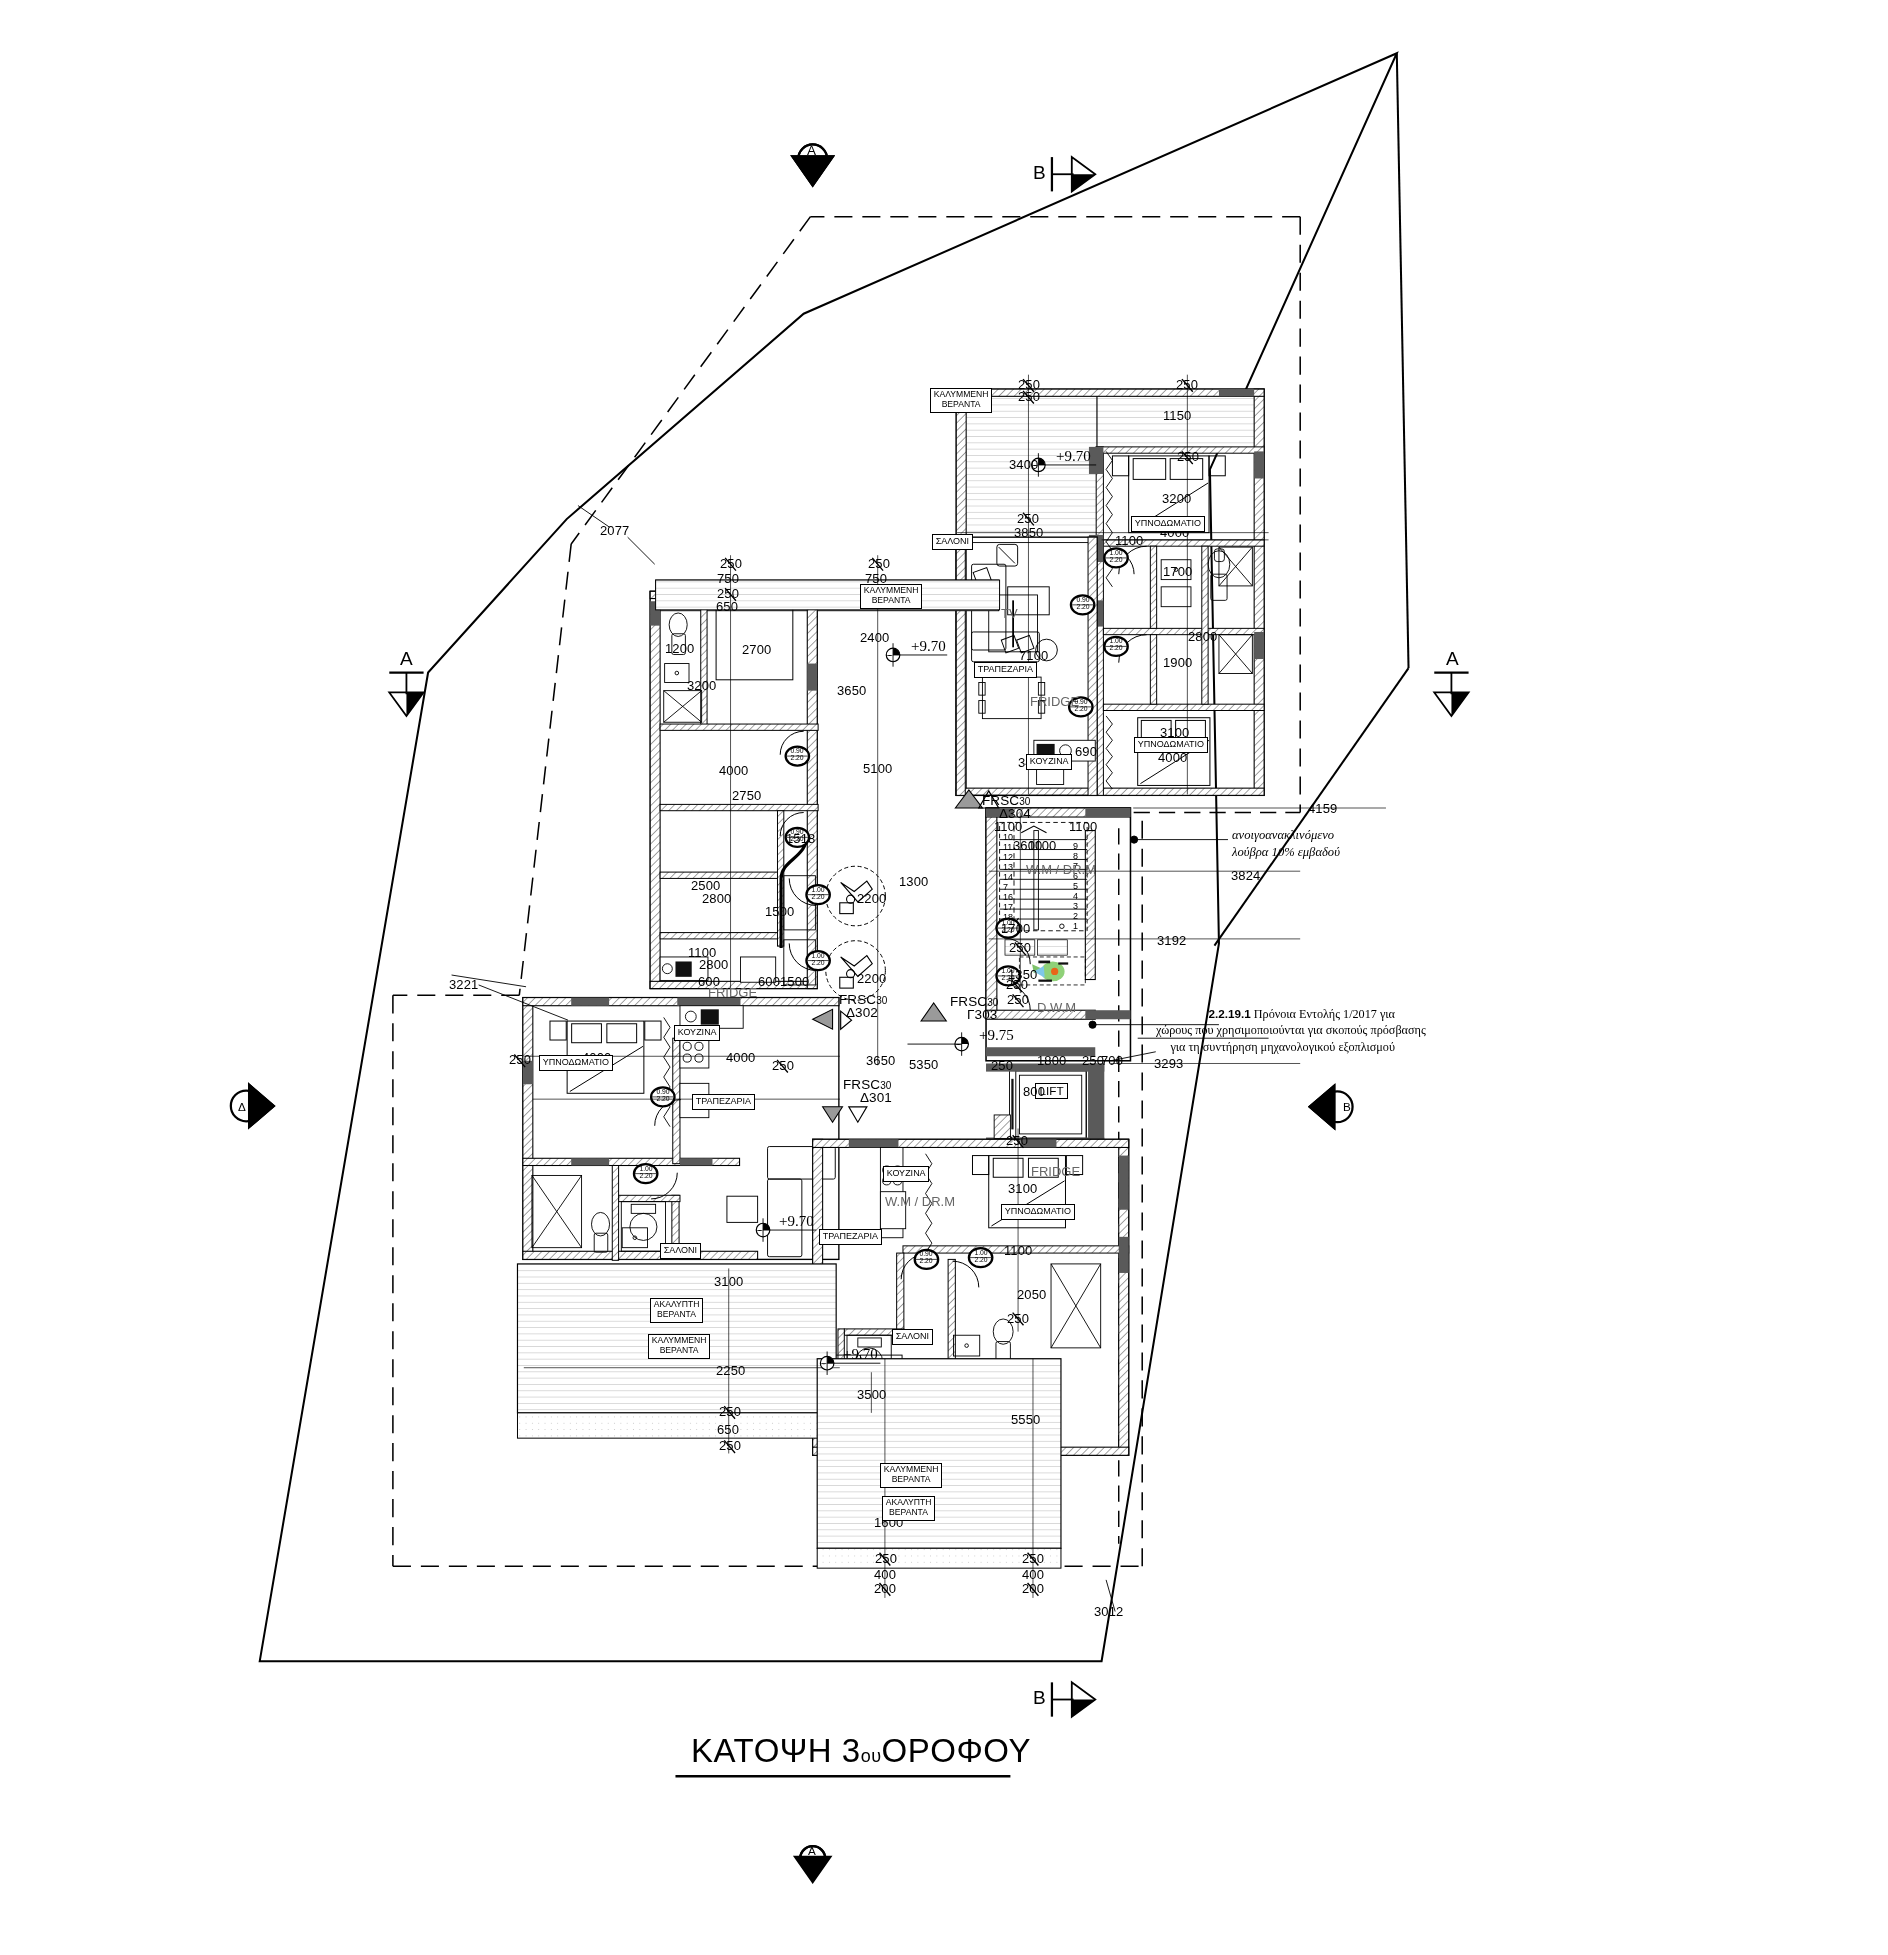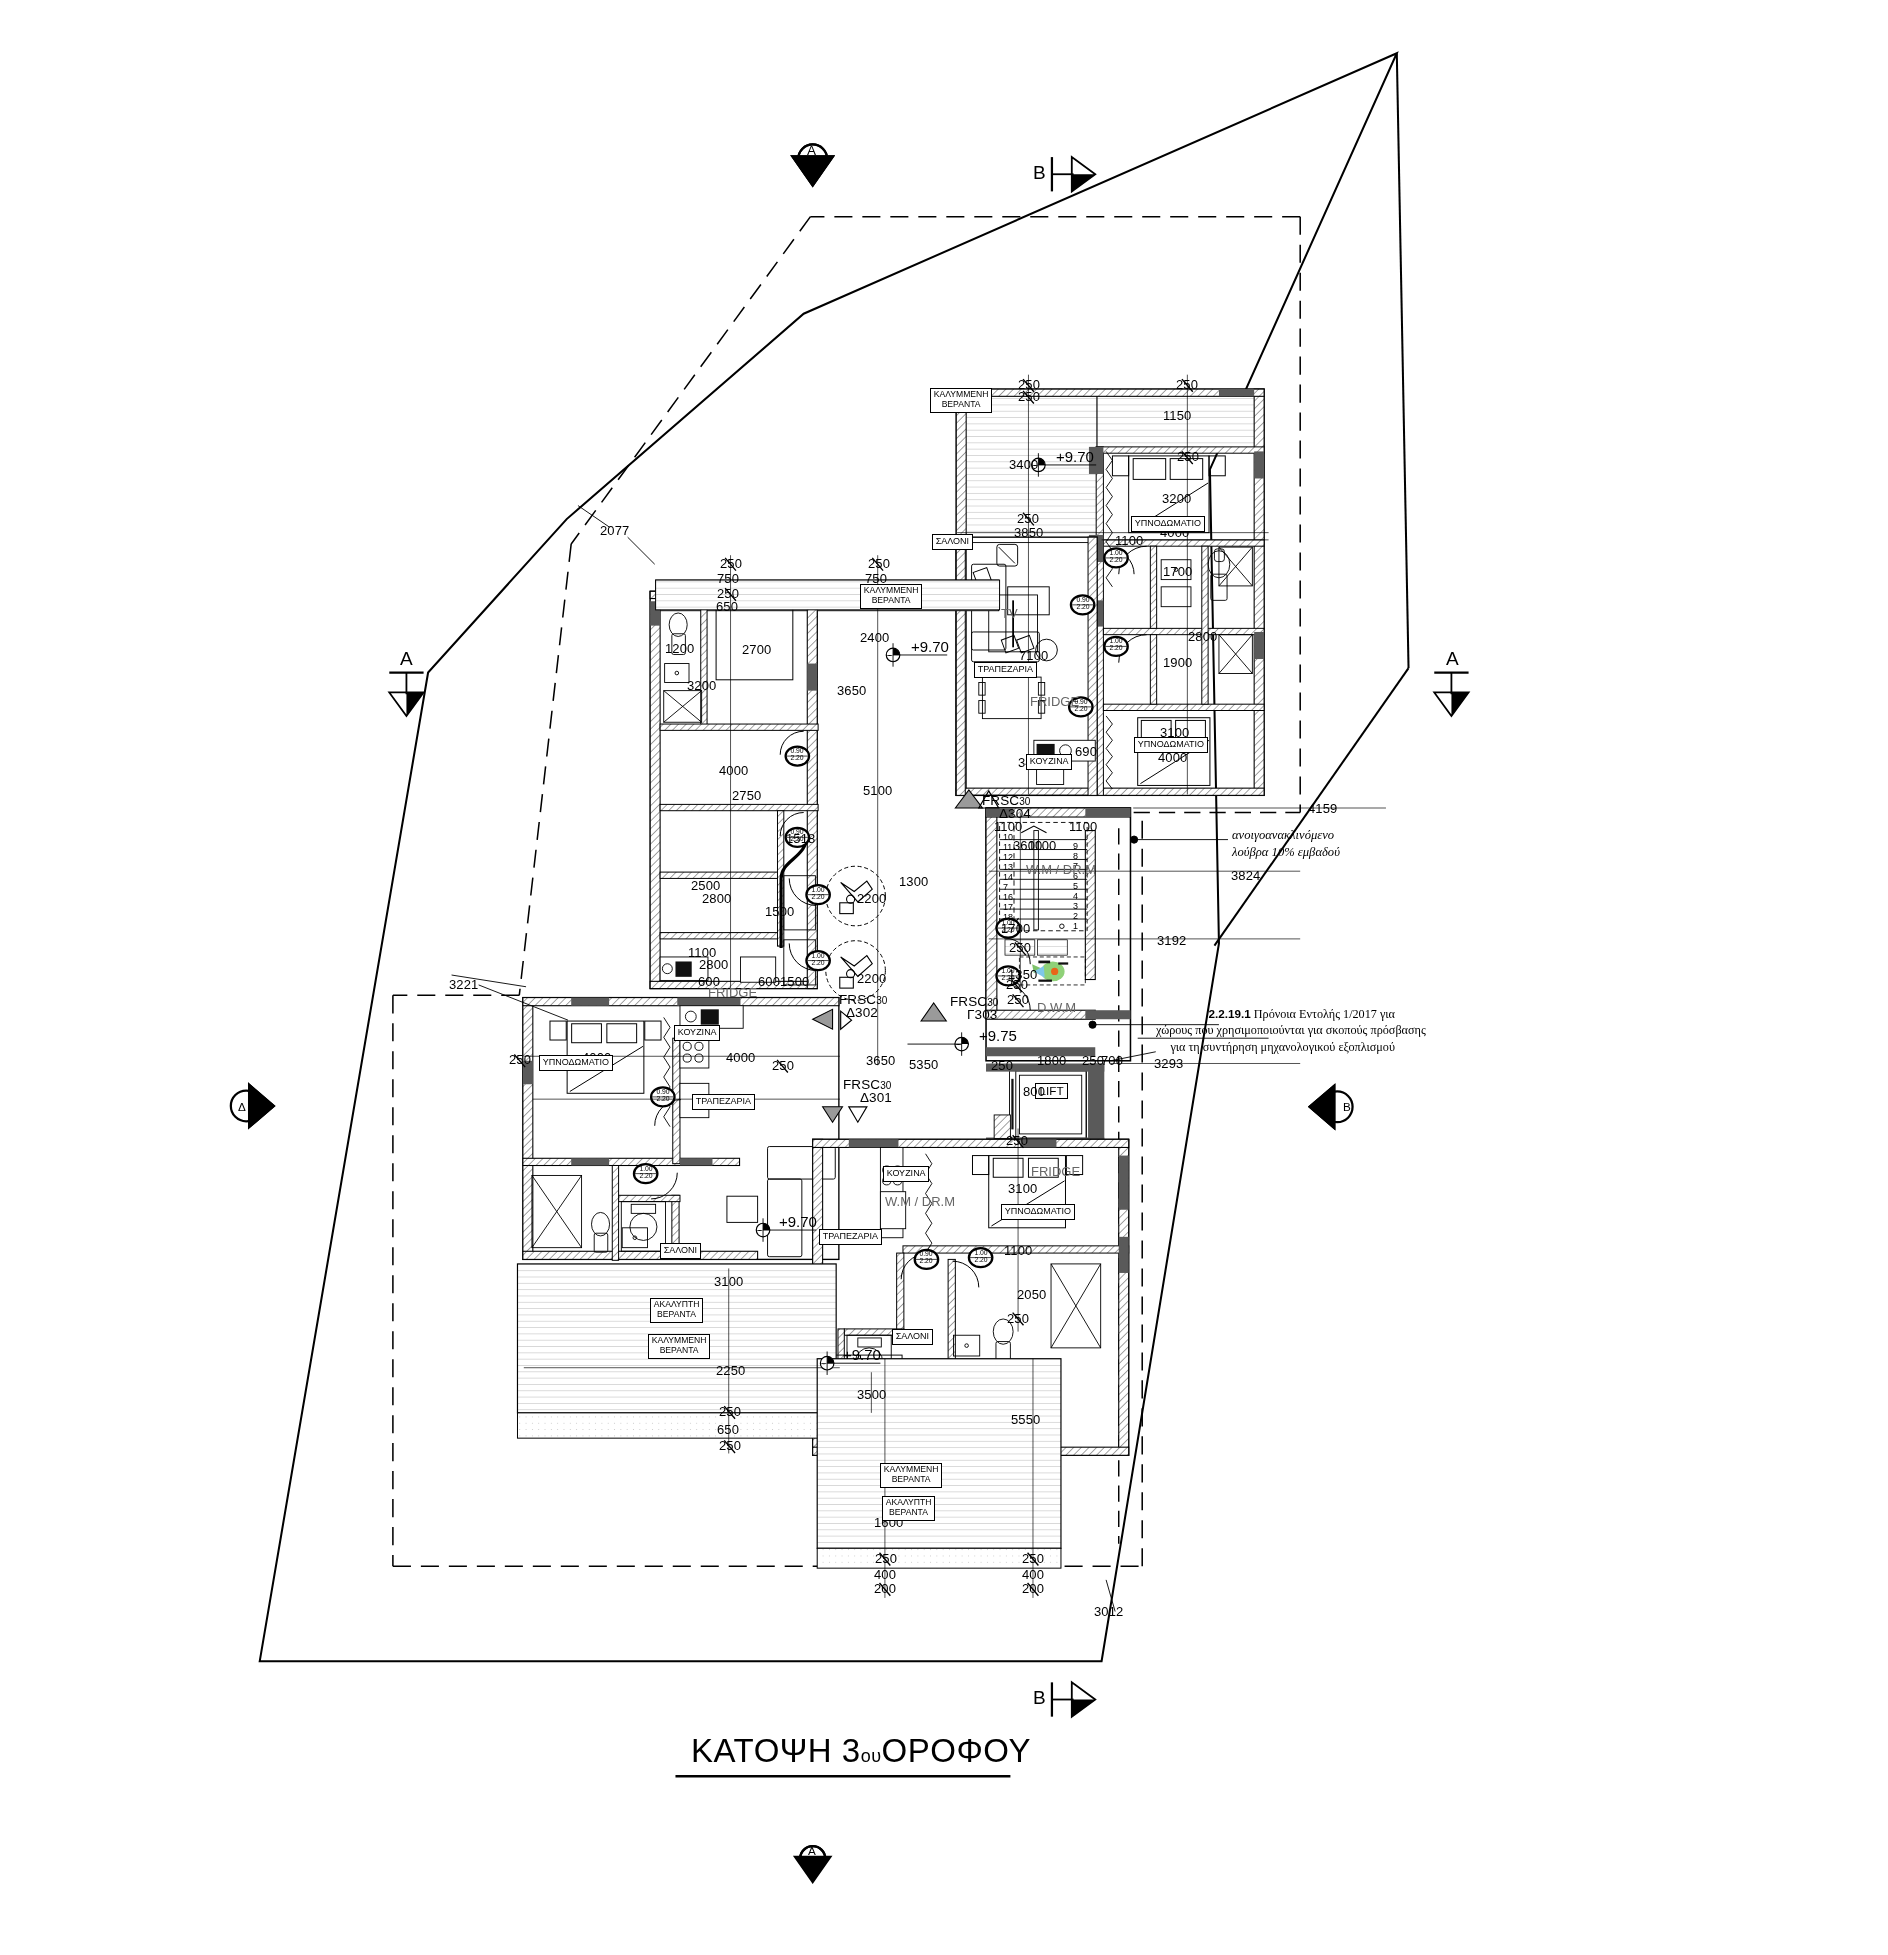--- a/index.html
+++ b/index.html
@@ -19,21 +19,21 @@
 
   
   .t {
     position: absolute;
     color: #000;
     font-family: "Liberation Sans", sans-serif;
     white-space: nowrap;
     line-height: 1;
   }
   .dim      { font-size: 13px; letter-spacing: 0.1px; }
-  .lvl      { font-size: 15px; }
+  .lvl      { font-size: 15px; font-family: Liberation Serif, serif; }
   .roomlbl  {
     font-size: 9px;
     border: 0.7px solid #000;
     padding: 1.4px 2.7px 1.8px 2.7px;
     background: #fff;
     line-height: 1.15;
     text-align: center;
   }
   .roomlbl.two { font-size: 8.6px; }
   .note-gr {
@@ -780,21 +780,21 @@
       <div class="t dim" style="left: 717px; top: 587px;">250</div>
       <div class="t dim" style="left: 716px; top: 600px;">650</div>
       <div class="t dim" style="left: 868px; top: 557px;">250</div>
       <div class="t dim" style="left: 865px; top: 572px;">750</div>
       <div class="t dim" style="left: 865px; top: 587px;">250</div>
       <div class="t dim" style="left: 860px; top: 631px;">2400</div>
       <div class="t dim" style="left: 665px; top: 642px;">1200</div>
       <div class="t dim" style="left: 742px; top: 643px;">2700</div>
       <div class="t dim" style="left: 687px; top: 679px;">3200</div>
       <div class="t dim" style="left: 837px; top: 684px;">3650</div>
-      <div class="t dim" style="left: 863px; top: 762px; margin-top: 22px;">5100</div>
+      <div class="t dim" style="left: 863px; top: 762px;">5100</div>
       <div class="t dim" style="left: 719px; top: 764px;">4000</div>
       <div class="t dim" style="left: 732px; top: 789px;">2750</div>
       <div class="t dim" style="left: 786px; top: 832px;">1518</div>
       <div class="t dim" style="left: 691px; top: 879px;">2500</div>
       <div class="t dim" style="left: 702px; top: 892px;">2800</div>
       <div class="t dim" style="left: 765px; top: 905px;">1500</div>
       <div class="t dim" style="left: 899px; top: 875px;">1300</div>
       <div class="t dim" style="left: 857px; top: 892px;">2200</div>
       <div class="t dim" style="left: 688px; top: 946px;">1100</div>
       <div class="t dim" style="left: 699px; top: 958px;">2800</div>

